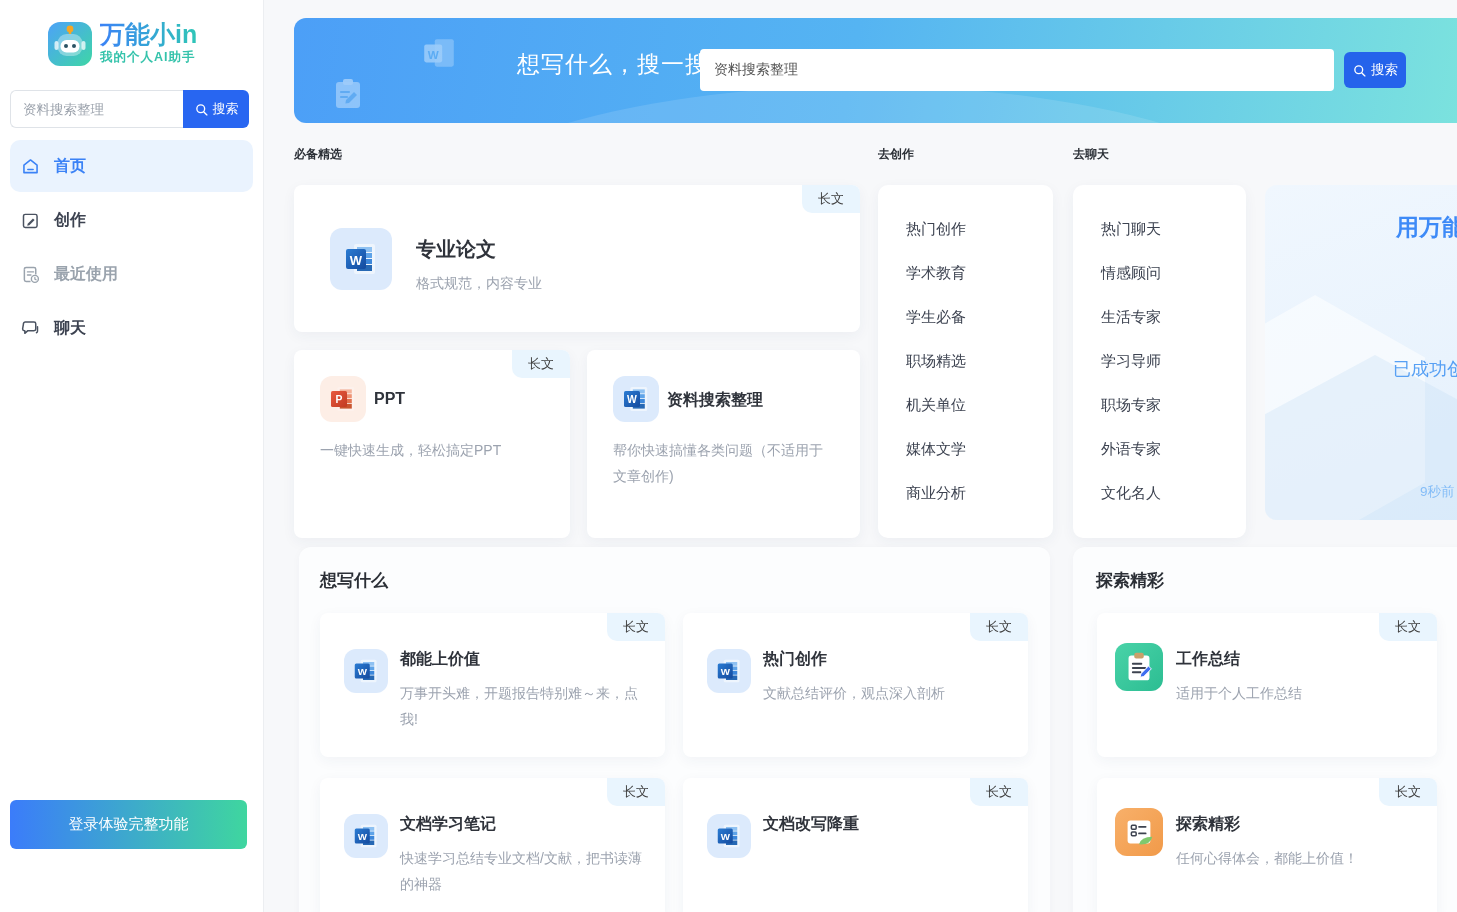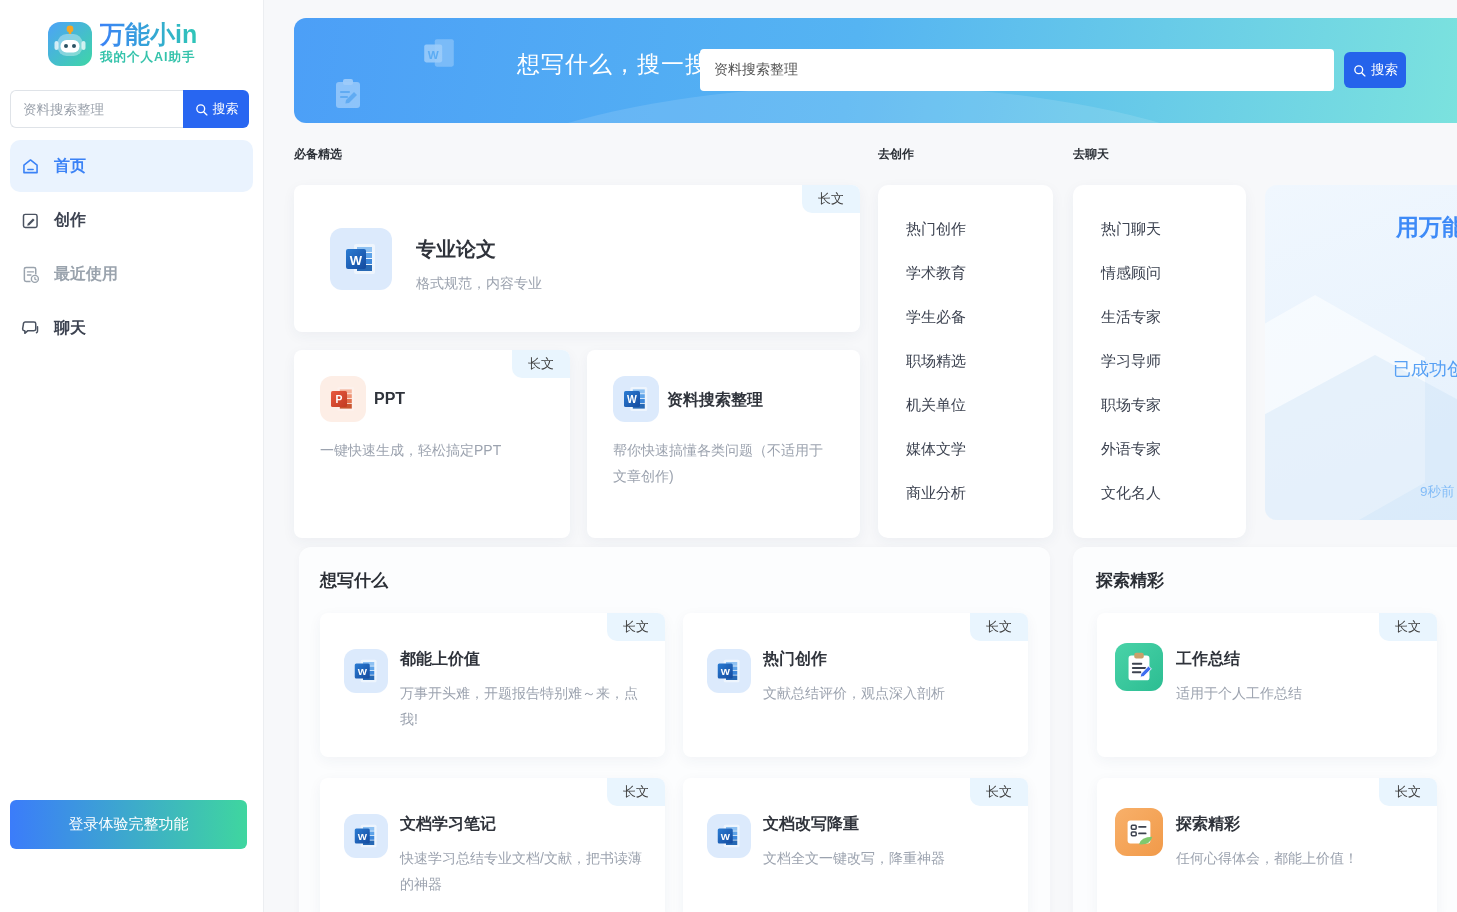--- a/index.html
+++ b/index.html
@@ -330,21 +330,20 @@
     </div>
 
     <div class="card" style="left:384px;top:231px;width:345px;height:144px">
       <span class="badge">长文</span>
       <div class="app-icon blue" style="left:24px;top:36px;width:44px;height:44px">
         <svg width="30" height="30" viewBox="0 0 40 40">
             <use href="#sym-word"></use>
           </svg>
       </div>
       <div class="card-title" style="left:80px;top:36px">文档改写降重</div>
-      <div class="card-desc" style="left:80px;top:68px;width:242px">文档全文一键改写，降重神器</div>
     </div>
   </div>
 
   <div class="subpanel" style="left:1073px;top:547px;width:400px;height:380px">
     <div class="inner-title" style="left:23px">探索精彩</div>
 
     <div class="card" style="left:24px;top:66px;width:340px;height:144px">
       <span class="badge">长文</span>
       <div class="app-icon green-bg" style="left:18px;top:30px;width:48px;height:48px">
         <svg width="38" height="38" viewBox="0 0 40 40">

